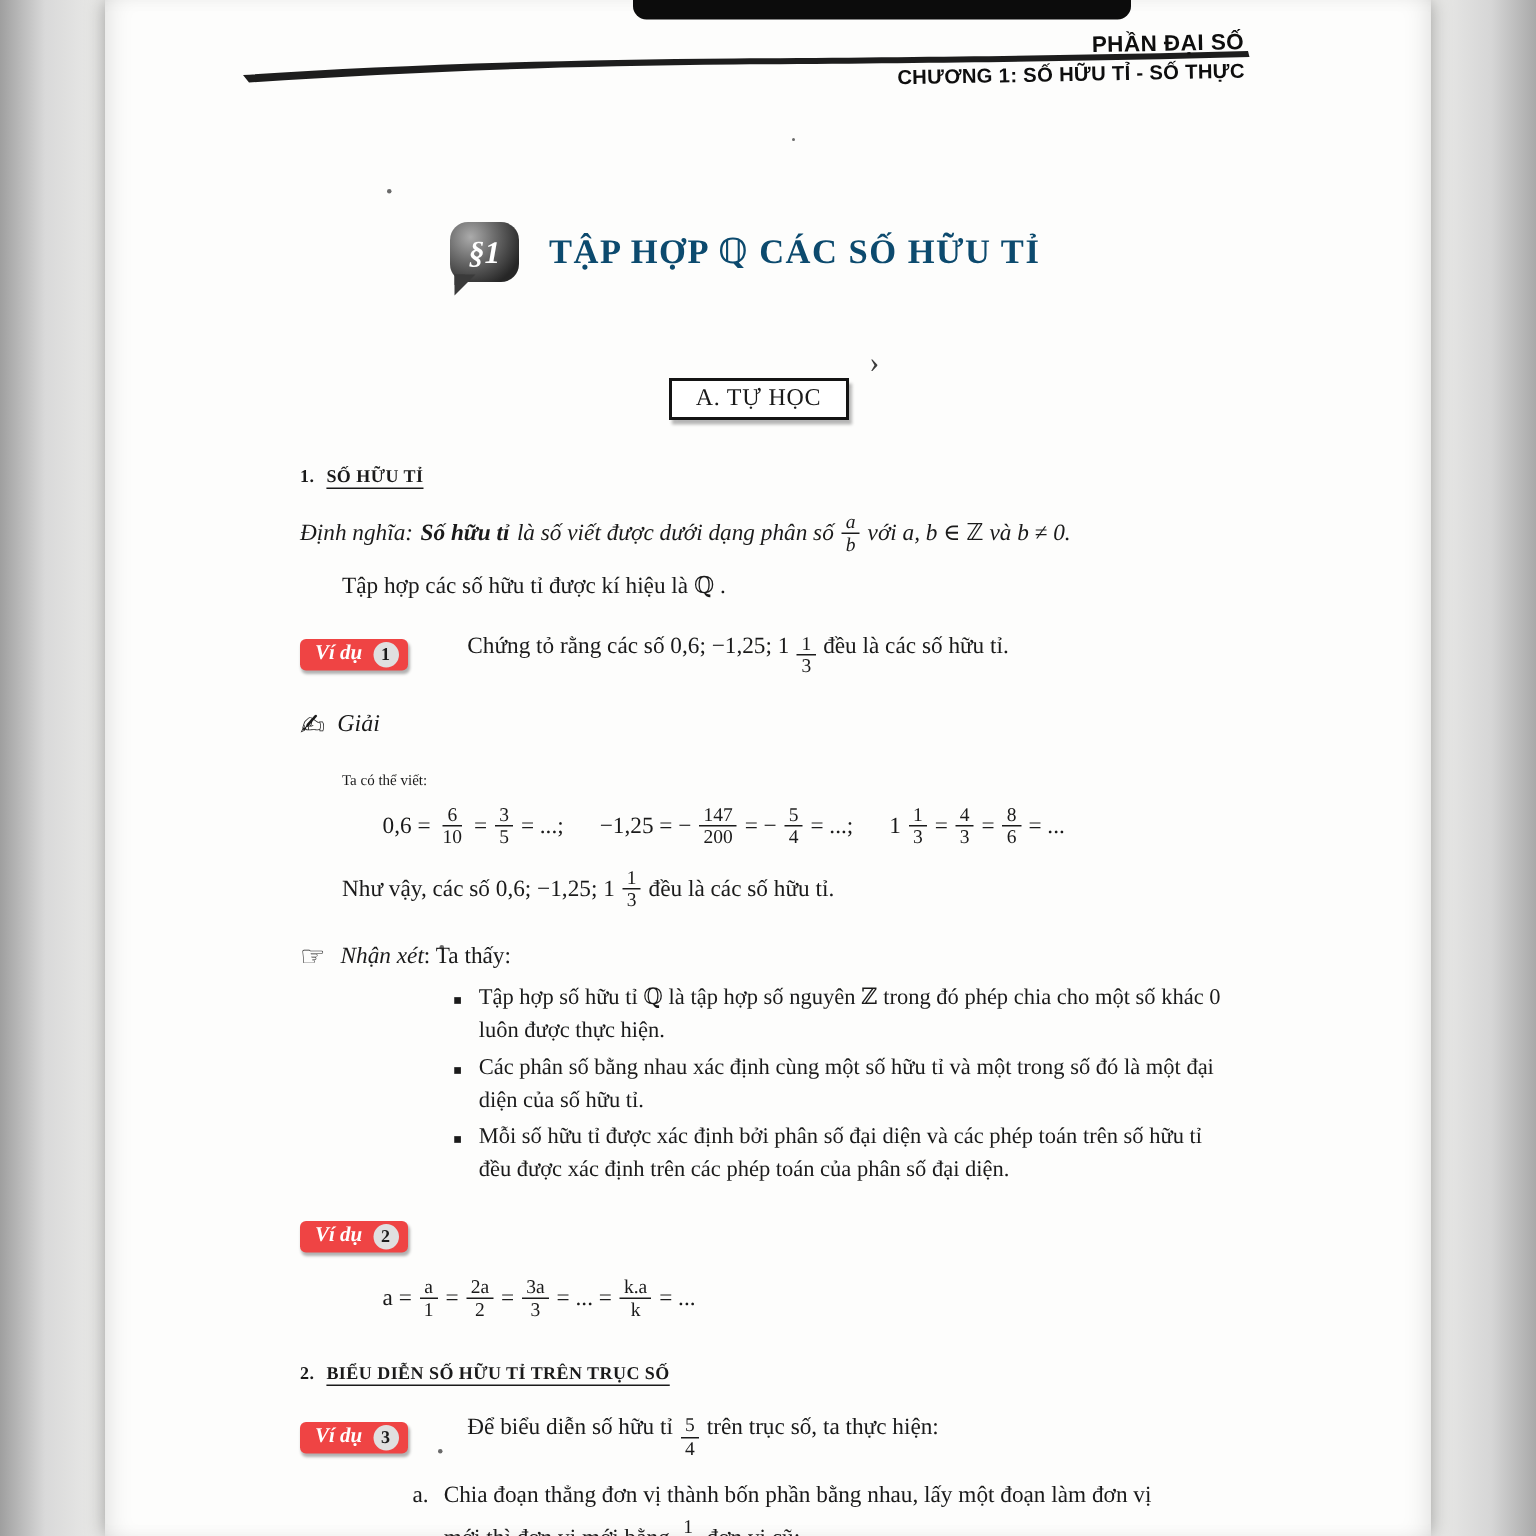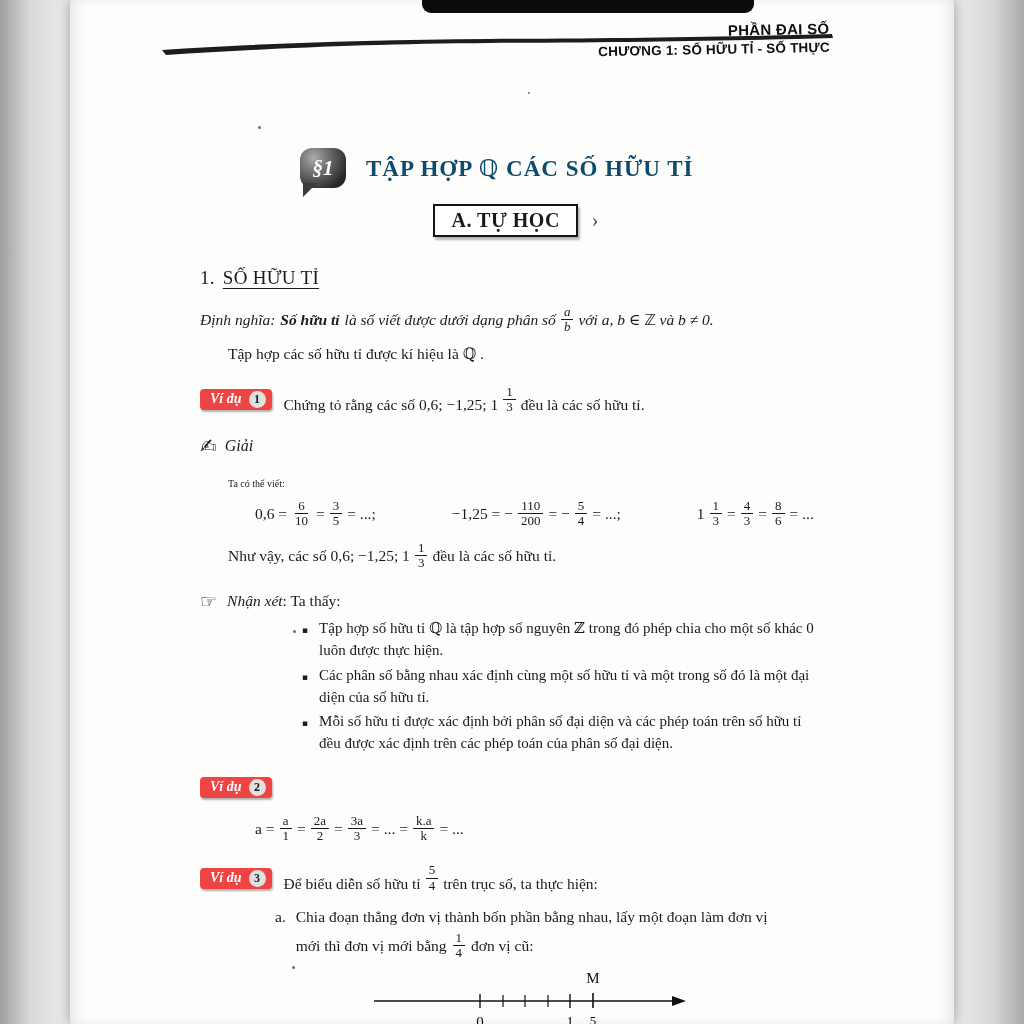--- a/index.html
+++ b/index.html
@@ -32,48 +32,48 @@
 
   .title-row { display:flex; align-items:center; gap:20px; margin:148px 0 0 100px; }
   .lesson-badge { position:relative; width:46px; height:40px; border-radius:12px; display:flex; align-items:center; justify-content:center;
     color:#fff; font-size:21px; font-weight:bold; font-style:italic;
     background:radial-gradient(circle at 30% 25%, #ababab 0%, #6e6e6e 35%, #262626 80%); }
   .lesson-badge::after { content:""; position:absolute; left:3px; bottom:-9px; width:0; height:0;
     border:7px solid transparent; border-top-color:#3a3a3a; border-left-color:#3a3a3a; }
   .lesson-title { font-size:23px; font-weight:bold; letter-spacing:1px; color:#0c4a6e; }
 
   .mode-row { display:flex; justify-content:center; align-items:center; gap:14px; margin-top:16px; }
-  .mode-box { border:2px solid #141414; background:#fff; padding:3px 16px; font-weight:bold; font-size:20px;
-    letter-spacing:.5px; box-shadow:2px 3px 2px rgba(0,0,0,.28); }
+  .mode-box { border:2px solid #141414; background:#fff; padding:3px 16px; font-weight:normal; font-size:16px;
+    letter-spacing:.5px; box-shadow:2px 3px 2px rgba(0,0,0,.28);margin-top:48px; }
   .mode-chevron { font-size:20px; color:#3c3c3c; }
 
-  .sec-heading { margin-top:30px; font-weight:normal; font-size:19px; letter-spacing:.3px; }
+  .sec-heading { margin-top:30px; font-weight:bold; font-size:12px; letter-spacing:.3px; }
   .sec-heading .num { margin-right:8px; }
   .u { text-decoration:underline; text-underline-offset:4px; }
 
   .frac { display:inline-flex; flex-direction:column; align-items:center; line-height:1.1; vertical-align:middle; font-size:13px; }
   .fnum { padding:0 3px; border-bottom:1.3px solid #1a1a1a; text-align:center; }
   .fden { padding:0 3px; text-align:center; }
 
   .def-line { margin-top:16px; display:flex; align-items:center; gap:5px; font-style:italic; font-size:15.5px; white-space:nowrap; }
   .def-term { font-weight:bold; }
   .notation { margin:10px 0 0 28px; font-size:15.5px; }
 
   .vd-row { margin-top:22px; display:flex; align-items:center; gap:12px; }
   .vd-badge { display:inline-flex; align-items:center; gap:7px; background:#ef4444; color:#fff; border-radius:4px;
     padding:2px 6px 2px 10px; font-style:italic; font-weight:bold; font-size:14px; box-shadow:1px 2px 2px rgba(0,0,0,.3); }
   .vd-num { width:17px; height:17px; border-radius:50%; background:#e0e0e0; color:#1d1d1d; display:flex; align-items:center;
     justify-content:center; font-style:normal; font-size:12px; font-weight:bold; }
-  .vd-text { display:flex; align-items:flex-end; gap:5px; font-size:15.5px; flex-wrap:nowrap; }
+  .vd-text { display:flex; align-items:flex-start; gap:5px; font-size:15.5px; flex-wrap:nowrap;margin-left:28px; }
 
   .sol-label { margin-top:20px; display:flex; align-items:center; gap:8px; font-style:italic; font-size:16px; }
   .pen-icon { font-size:20px; font-family:"DejaVu Sans",sans-serif; }
   .sol-intro { margin:20px 0 0 28px; font-size:10px; }
 
-  .eq-row { margin:10px 0 0 55px; display:flex; gap:76px; }
+  .eq-row { margin:10px 0 0 55px; display:flex; gap:24px; }
   .eq { display:flex; align-items:center; gap:5px; font-size:15.5px; }
   .eq-single { margin:16px 0 0 55px; }
 
   .conclusion { margin:12px 0 0 28px; display:flex; align-items:center; gap:5px; font-size:15.5px; }
 
   .remark-row { margin-top:20px; display:flex; align-items:center; gap:10px; font-size:15.5px; }
   .remark-icon { font-size:19px; font-family:"DejaVu Sans",sans-serif; }
   .remark-label { font-style:italic; }
   .bullets { margin:6px 0 0 102px; width:512px; list-style:none; }
   .bullets li { display:flex; gap:11px; margin-bottom:3px; line-height:1.45; font-size:15px; }
@@ -165,21 +165,21 @@
         <span>=</span>
         <span class="frac">
             <span class="fnum">3</span>
             <span class="fden">5</span>
           </span>
         <span>= ...;</span>
       </div>
       <div class="eq">
         <span>−1,25 = −</span>
         <span class="frac">
-            <span class="fnum">110</span>
+            <span class="fnum">147</span>
             <span class="fden">200</span>
           </span>
         <span>= −</span>
         <span class="frac">
             <span class="fnum">5</span>
             <span class="fden">4</span>
           </span>
         <span>= ...;</span>
       </div>
       <div class="eq">
@@ -255,20 +255,23 @@
           <span class="fden">3</span>
         </span>
       <span>= ... =</span>
       <span class="frac">
           <span class="fnum">k.a</span>
           <span class="fden">k</span>
         </span>
       <span>= ...</span>
     </div>
 
+    <div class="sec-heading" style="margin-top:28px;">
+      <span class="num">2.</span><span class="u">BIỂU DIỄN SỐ HỮU TỈ TRÊN TRỤC SỐ</span>
+    </div>
 
     <div class="vd-row" style="margin-top:20px;">
       <span class="vd-badge">
           <span>Ví dụ</span>
           <span class="vd-num">3</span>
         </span>
       <span class="vd-text">
         <span>Để biểu diễn số hữu tỉ</span>
         <span class="frac">
             <span class="fnum">5</span>

